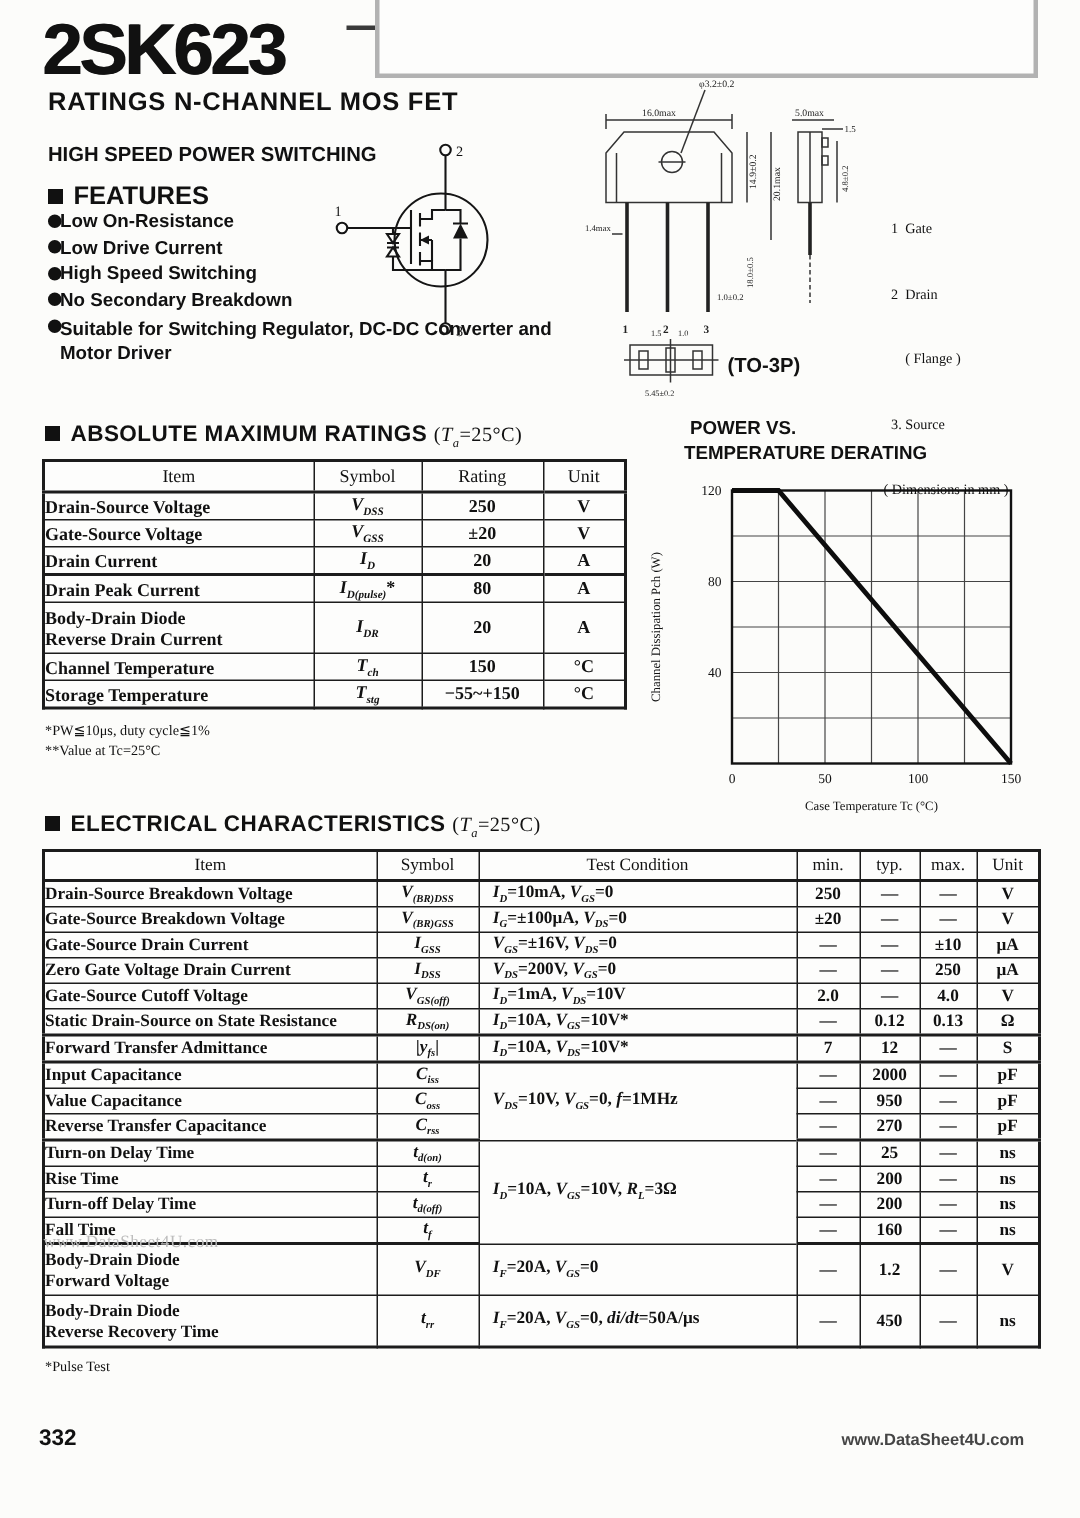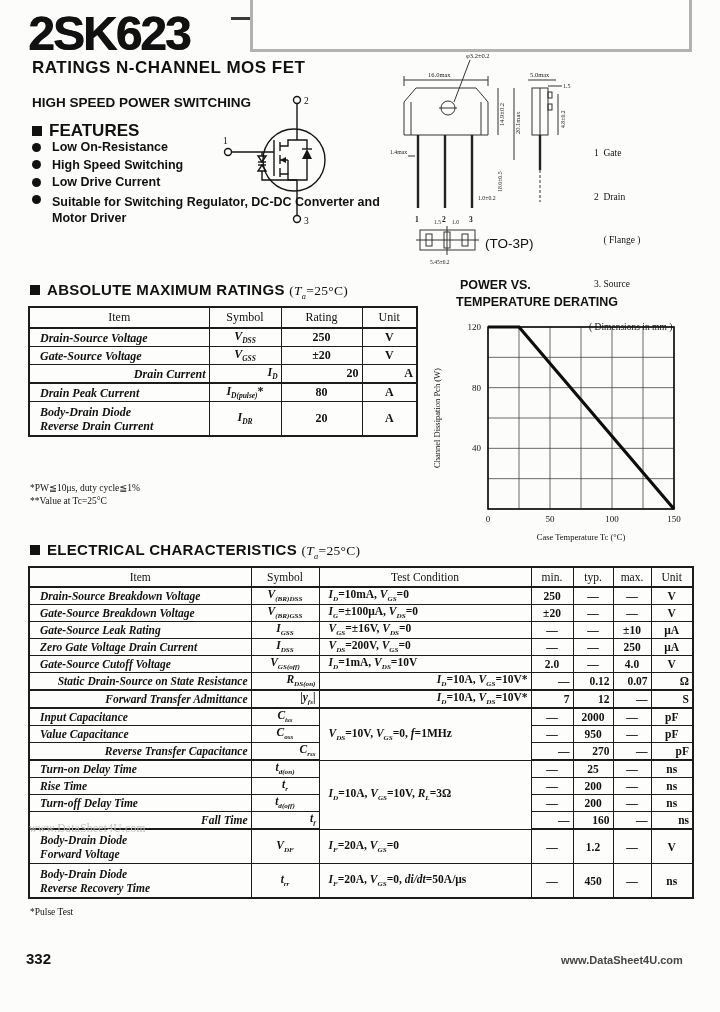--- a/index.html
+++ b/index.html
@@ -9,51 +9,51 @@
   .sans{font-family:"Liberation Sans",sans-serif;}
   .part-title{left:28px;top:6px;font-size:48px;font-weight:bold;letter-spacing:-2px;
               text-shadow:0.8px 0 0 currentColor;}
   .title-dash{left:231px;top:17px;width:21px;height:3px;background:#3a3a3a;}
   .top-box{left:250px;top:-4px;width:436px;height:50px;border:3px solid #b2b2b2;background:#fdfdfc;}
   .subtitle{left:32px;top:58px;font-size:17px;font-weight:bold;letter-spacing:.5px;}
   .tagline{left:32px;top:95px;font-size:13.5px;font-weight:bold;}
   .sq{display:inline-block;width:10px;height:10px;background:#111;margin-right:7px;}
   .features-head{left:32px;top:121px;font-size:17px;font-weight:bold;}
   .features{left:32px;top:141px;width:352px;font-size:12.5px;font-weight:bold;}
-  .feat{position:relative;padding-left:20px;margin-bottom:4.5px;line-height:13px;}
+  .feat{position:relative;padding-left:8px;margin-bottom:4.5px;line-height:13px;}
   .feat .dot{position:absolute;left:0;top:1.5px;width:9px;height:9px;border-radius:50%;background:#111;}
   svg text{font-family:"Liberation Serif",serif;fill:#111;}
   .circuit{left:222px;top:92px;}
   .circuit *{stroke:#151515;fill:none;stroke-width:1.4;}
   .circuit .lbl{stroke:none;fill:#111;font-size:9.5px;}
   .circuit .fill{fill:#151515;stroke:none;}
   .pkg{left:390px;top:50px;}
   .pkg .ln{stroke:#333;fill:none;stroke-width:1;}
   .pkg .lead{stroke:#222;fill:none;stroke-width:2.4;}
   .pkg text{font-size:6.5px;fill:#222;stroke:none;}
   .pkg .pn{font-size:7.5px;font-weight:bold;}
   .pin-legend{left:594px;top:117px;font-size:9.5px;line-height:14.5px;white-space:pre;}
   .dims-note{margin-left:-5px;}
-  .pkg-name{left:485px;top:236px;font-size:13.5px;font-weight:normal;}
+  .pkg-name{left:485px;top:236px;font-size:13.5px;font-weight:bold;}
   .sec-head{font-size:15px;font-weight:bold;letter-spacing:.3px;}
   .sec-head .temp{font-family:"Liberation Serif",serif;font-weight:normal;font-size:13.5px;}
   .iv{font-style:italic;}
   sub{font-size:0.62em;font-style:italic;}
   table{border-collapse:collapse;table-layout:fixed;background:#fdfdfc;}
   td,th{border:1px solid #1c1c1c;padding:0 3px;overflow:hidden;}
   .amr-t{left:28px;top:306px;width:388px;font-size:12px;}
   .amr-t thead td{height:19px;text-align:center;font-weight:normal;border-bottom-width:2px;}
   .amr-t td{height:17px;}
   .amr-t{border:2px solid #1c1c1c;}
   .ec-t{left:28px;top:566px;width:664px;font-size:11.5px;border:2px solid #1c1c1c;}
   .ec-t thead td{height:18px;text-align:center;font-weight:normal;border-bottom-width:2px;}
   .ec-t td{height:16px;}
   tr.tall2 td{height:33px;}
-  tr.hb td{border-bottom-width:2px;text-align:right;}
-  td.item{text-align:left;padding-left:10px;font-weight:bold;white-space:pre-line;line-height:14px;font-style:italic;}
+  tr.hb td{border-bottom-width:2px;}
+  td.item{text-align:left;padding-left:0;font-weight:bold;white-space:pre-line;line-height:14px;}
   td.sym{text-align:center;font-weight:bold;}
   td.cond{text-align:left;padding-left:9px;font-weight:bold;}
   td.val{text-align:center;font-weight:bold;}
   .fnote{font-size:9.5px;line-height:13px;}
   .chart-title{font-size:12.5px;font-weight:bold;text-align:left;}
   #derating .grid{stroke:#444;stroke-width:0.8;fill:none;}
   #derating .frame{stroke:#111;stroke-width:1.6;fill:none;}
   #derating .curve{stroke:#0d0d0d;stroke-width:3.2;fill:none;}
   #derating .tick{font-size:9px;}
   #derating .axis{font-size:8.5px;}
@@ -70,22 +70,23 @@
   <div class="abs title-dash"></div>
   <div class="abs top-box"></div>
   <div class="abs sans subtitle">RATINGS N-CHANNEL MOS FET</div>
   <div class="abs sans tagline">HIGH SPEED POWER SWITCHING</div>
 
   <div class="abs sans features-head">
     <span class="sq"></span><span>FEATURES</span>
   </div>
   <div class="abs sans features">
     <div class="feat"><span class="dot"></span><span>Low On-Resistance</span></div>
+    <div class="feat"><span class="dot"></span><span>Low Drive Current</span></div>
     <div class="feat"><span class="dot"></span><span>High Speed Switching</span></div>
-    <div class="feat"><span class="dot"></span><span>Low Drive Current</span></div>
+    <div class="feat"><span class="dot"></span><span>No Secondary Breakdown</span></div>
     <div class="feat" style="line-height:16px;"><span class="dot"></span><span>Suitable for Switching Regulator, DC-DC Converter and Motor Driver</span></div>
   </div>
 
   <svg class="abs circuit" width="135" height="138" viewBox="0 0 135 138">
     <circle cx="72" cy="68" r="31"></circle>
     <line x1="75" y1="11.5" x2="75" y2="48"></line>
     <circle cx="75" cy="8" r="3.5"></circle>
     <line x1="9.5" y1="60" x2="52" y2="60"></line>
     <circle cx="6" cy="60" r="3.5"></circle>
     <line x1="75" y1="88" x2="75" y2="123.5"></line>
@@ -220,20 +221,32 @@
           <td class="val">80</td>
           <td class="val">A</td>
         </tr>
         <tr class="tall2">
           <td class="item">Body-Drain Diode
 Reverse Drain Current</td>
           <td class="sym"><span class="iv">I</span><sub>DR</sub></td>
           <td class="val">20</td>
           <td class="val">A</td>
         </tr>
+        <tr>
+          <td class="item">Channel Temperature</td>
+          <td class="sym"><span class="iv">T</span><sub>ch</sub></td>
+          <td class="val">150</td>
+          <td class="val">°C</td>
+        </tr>
+        <tr>
+          <td class="item">Storage Temperature</td>
+          <td class="sym"><span class="iv">T</span><sub>stg</sub></td>
+          <td class="val">−55~+150</td>
+          <td class="val">°C</td>
+        </tr>
       </tbody>
   </table>
   <div class="abs fnote" style="left:30px;top:482px;">*PW≦10μs,  duty cycle≦1%</div>
   <div class="abs fnote" style="left:30px;top:495px;">**Value at Tc=25°C</div>
 
   <div class="abs sans chart-title" style="left:460px;top:278px;width:240px;">POWER VS.</div>
   <div class="abs sans chart-title" style="left:456px;top:295px;width:270px;">TEMPERATURE DERATING</div>
   <svg id="derating" class="abs" style="left:428px;top:312px;" width="266" height="232" viewBox="0 0 266 232">
       <line x1="60" y1="15" x2="60" y2="197" class="grid"></line>
       <line x1="91" y1="15" x2="91" y2="197" class="grid"></line>
@@ -300,21 +313,21 @@
         <tr>
           <td class="item">Gate-Source Breakdown Voltage</td>
           <td class="sym"><span class="iv">V</span><sub>(BR)GSS</sub></td>
           <td class="cond"><span class="iv">I</span><sub>G</sub><span>=±100μA,  </span><span class="iv">V</span><sub>DS</sub><span>=0</span></td>
           <td class="val">±20</td>
           <td class="val">—</td>
           <td class="val">—</td>
           <td class="val">V</td>
         </tr>
         <tr>
-          <td class="item">Gate-Source Leak Rating</td>
+          <td class="item">Gate-Source Drain Current</td>
           <td class="sym"><span class="iv">I</span><sub>GSS</sub></td>
           <td class="cond"><span class="iv">V</span><sub>GS</sub><span>=±16V,  </span><span class="iv">V</span><sub>DS</sub><span>=0</span></td>
           <td class="val">—</td>
           <td class="val">—</td>
           <td class="val">±10</td>
           <td class="val">μA</td>
         </tr>
         <tr>
           <td class="item">Zero Gate Voltage Drain Current</td>
           <td class="sym"><span class="iv">I</span><sub>DSS</sub></td>
@@ -332,21 +345,21 @@
           <td class="val">—</td>
           <td class="val">4.0</td>
           <td class="val">V</td>
         </tr>
         <tr class="hb">
           <td class="item">Static Drain-Source on State Resistance</td>
           <td class="sym"><span class="iv">R</span><sub>DS(on)</sub></td>
           <td class="cond"><span class="iv">I</span><sub>D</sub><span>=10A,  </span><span class="iv">V</span><sub>GS</sub><span>=10V*</span></td>
           <td class="val">—</td>
           <td class="val">0.12</td>
-          <td class="val">0.07</td>
+          <td class="val">0.13</td>
           <td class="val">Ω</td>
         </tr>
         <tr class="hb">
           <td class="item">Forward Transfer Admittance</td>
           <td class="sym"><span class="iv">|y</span><sub>fs</sub><span>|</span></td>
           <td class="cond"><span class="iv">I</span><sub>D</sub><span>=10A,  </span><span class="iv">V</span><sub>DS</sub><span>=10V*</span></td>
           <td class="val">7</td>
           <td class="val">12</td>
           <td class="val">—</td>
           <td class="val">S</td>

